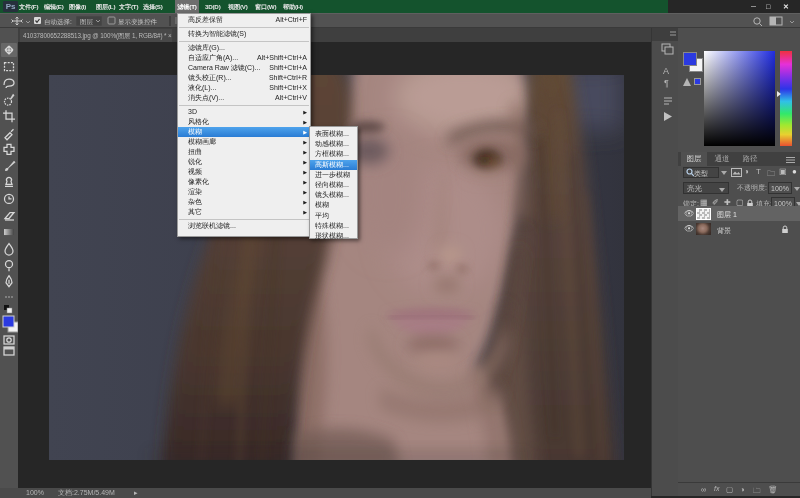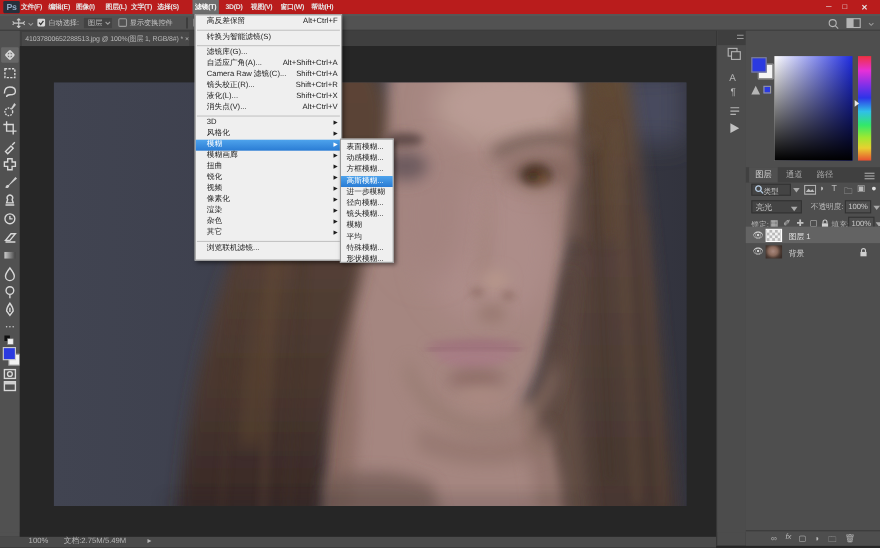--- a/index.html
+++ b/index.html
@@ -1,22 +1,22 @@
 <!DOCTYPE html>
 <html><head>
 <meta charset="utf-8">
 <style>
 * { margin:0; padding:0; box-sizing:border-box; }
 html,body { width:800px; height:498px; overflow:hidden; background:#262626;
   font-family:"Liberation Sans", sans-serif; }
 #app { position:relative; width:800px; height:498px; }
 
 
-#menubar { position:absolute; left:0; top:0; width:800px; height:13px;
-  background:#b91c1c; color:#e6e6e6; font-size:6.2px; letter-spacing:-0.2px; font-weight:bold; }
+#menubar { position:absolute; left:0; top:0; width:668px; height:13px;
+  background:#14532d; color:#e6e6e6; font-size:6.2px; letter-spacing:-0.2px; font-weight:bold; }
 #menubar .ps { position:absolute; left:3px; top:1px; width:15px; height:11px;
   background:#26303c; color:#93a9c2; font-size:8px; font-weight:bold;
   text-align:center; line-height:11px; border-radius:1px;}
 #menubar .m { position:absolute; top:0; height:13px; line-height:13px; }
 #menubar .hl { background:#6e6e6e; color:#fff; }
 
 
 .winbtn { position:absolute; top:3px; color:#bbb; font-size:8px; }
 
 

